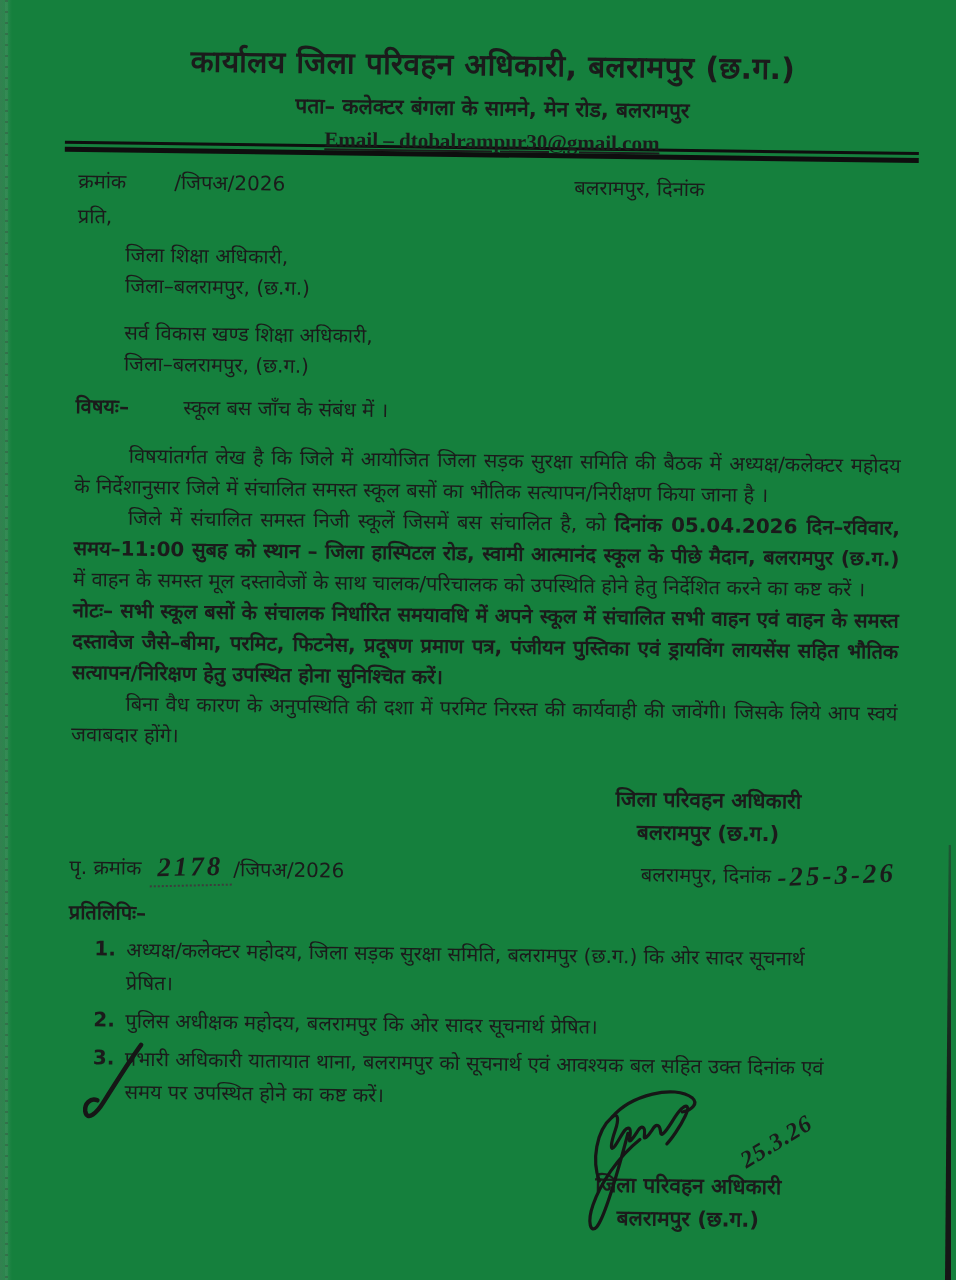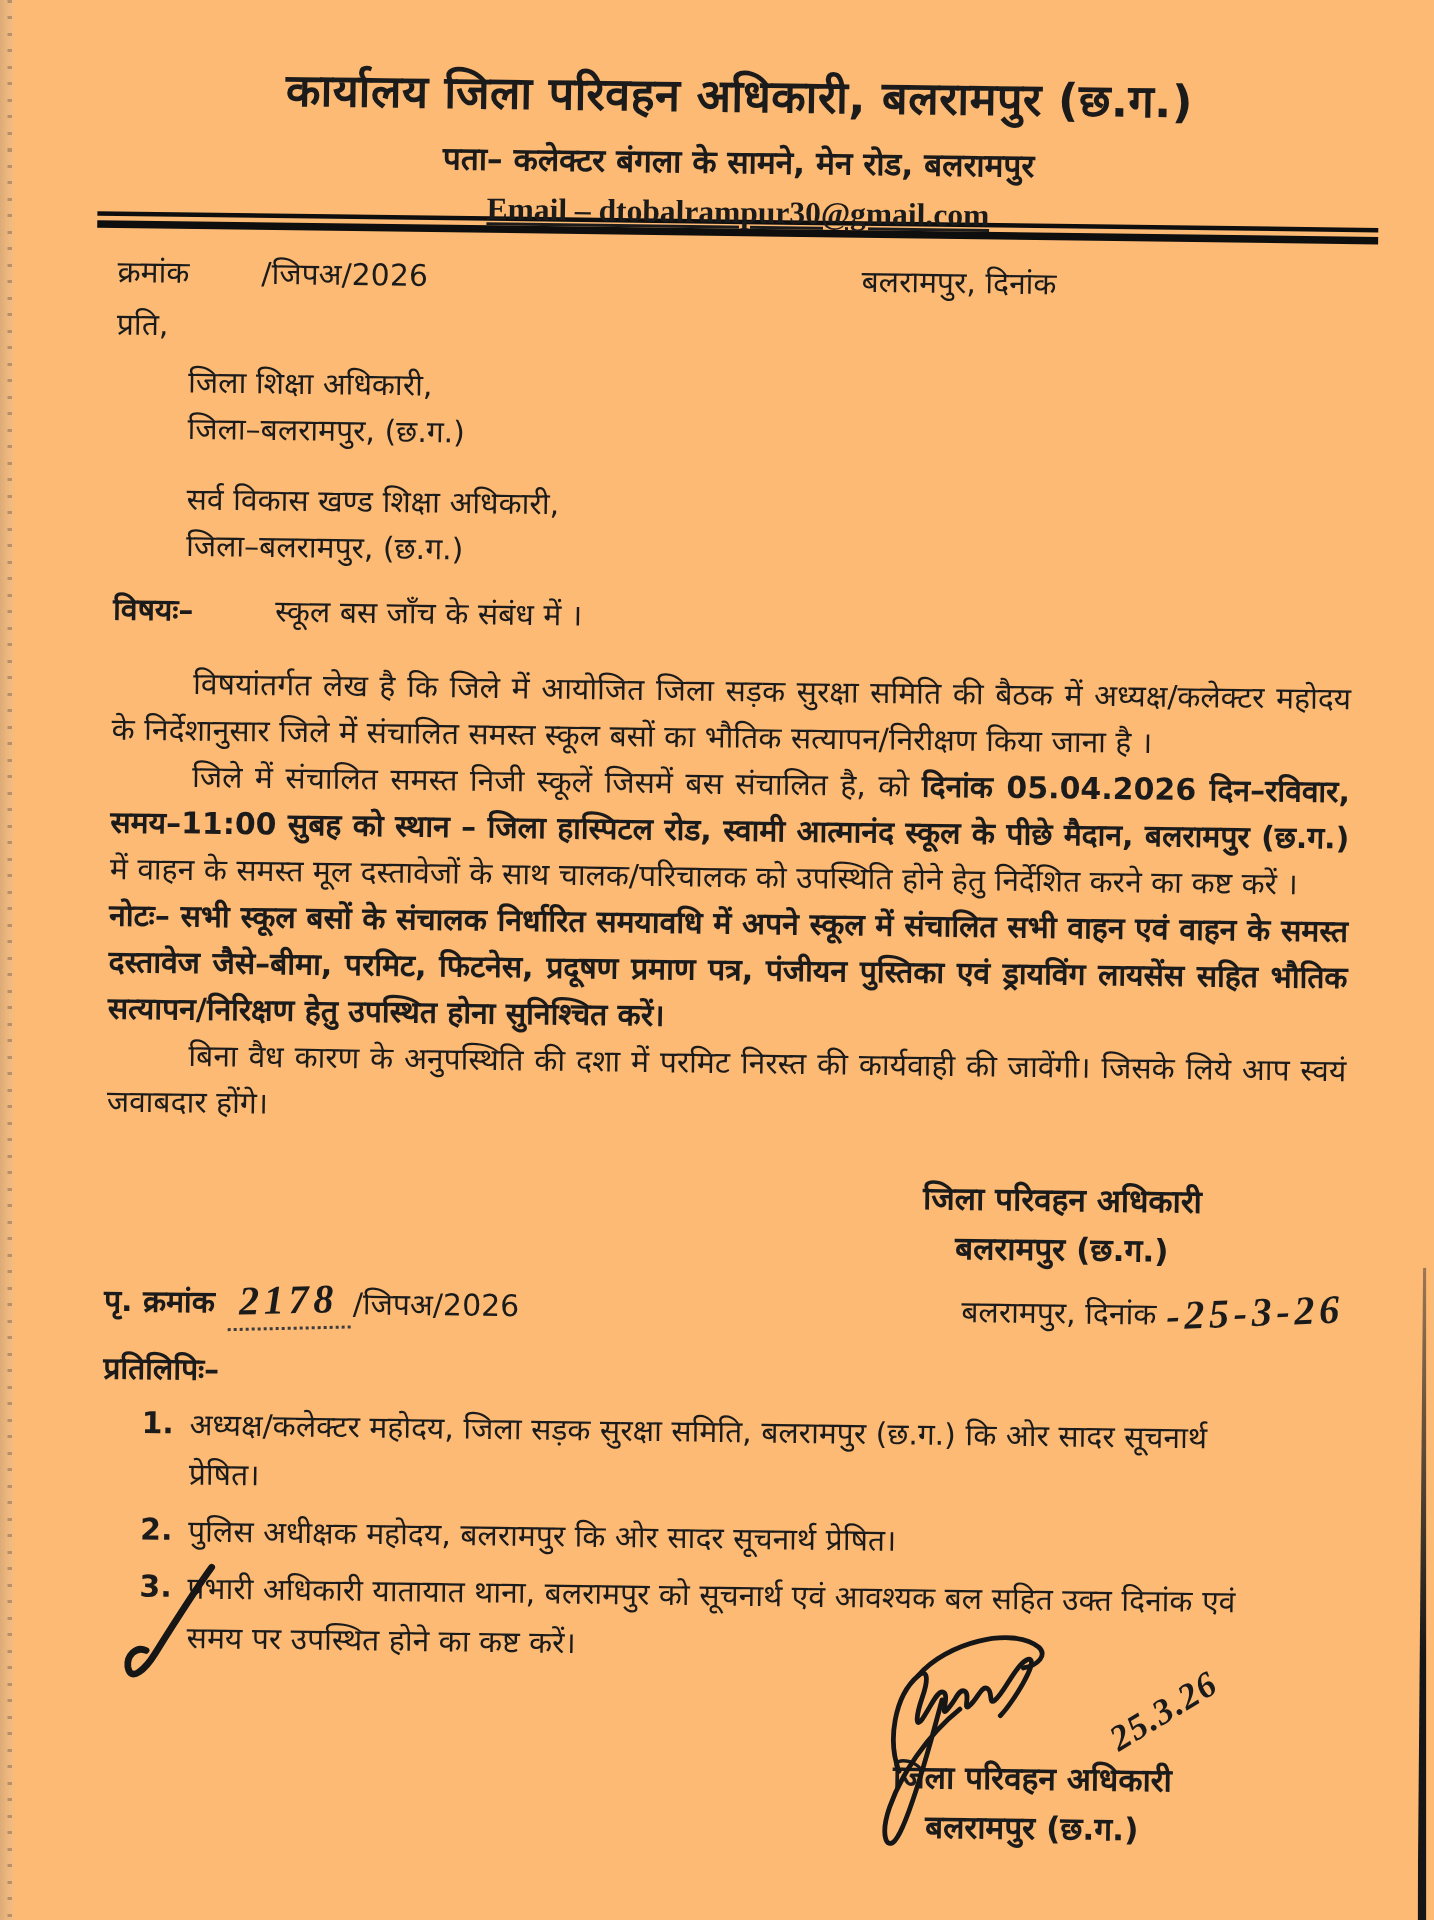--- a/index.html
+++ b/index.html
@@ -4,21 +4,21 @@
 <style>
   html, body { margin:0; padding:0; }
   body {
     width:956px; height:1280px; overflow:hidden;
     background:#efeeec;
     font-family:"DejaVu Sans","Liberation Sans",sans-serif;
     color:#1b1b1b;
   }
   .sheet {
     position:absolute; inset:0;
-    background:#fdba74;
+    background:#15803d;
   }
   
   .edge-left-soft{
     position:absolute; left:0; top:0; width:12px; height:100%;
     background:linear-gradient(to right, rgba(130,130,130,.28), rgba(190,190,190,.12) 55%, transparent);
   }
   .edge-left-line{
     position:absolute; left:5px; top:0; width:3px; height:100%;
     background:repeating-linear-gradient(to bottom,
       rgba(70,70,70,.55) 0 2px, rgba(170,170,170,.12) 2px 11px);
@@ -61,21 +61,21 @@
   .subject-row .s-text{ }
   .bodytext{ margin-top:18px; width:826px; }
   .bodytext p{ margin:0; text-align:justify; text-indent:54px; }
   .bodytext p.note{ text-indent:0; font-weight:700; }
   b{ font-weight:700; }
   .sig-top{
     margin:26px 68px 0 auto; width:240px; text-align:center;
     font-weight:700; font-size:21px; line-height:33px;
   }
   .endorse-row{ display:flex; align-items:baseline; margin-top:8px; }
-  .endorse-row .e-label{ font-weight:700; }
+  .endorse-row .e-label{ font-weight:400; }
   .hand{
     font-family:"Liberation Serif","DejaVu Serif",serif;
     font-style:italic; font-weight:700; letter-spacing:3px;
     display:inline-block;
   }
   .dotted{
     border-bottom:2px dotted #3c3c3c; padding:0 8px; margin-left:8px;
     transform:rotate(-2deg);
   }
   .dotted .hand{ font-size:27px; }

